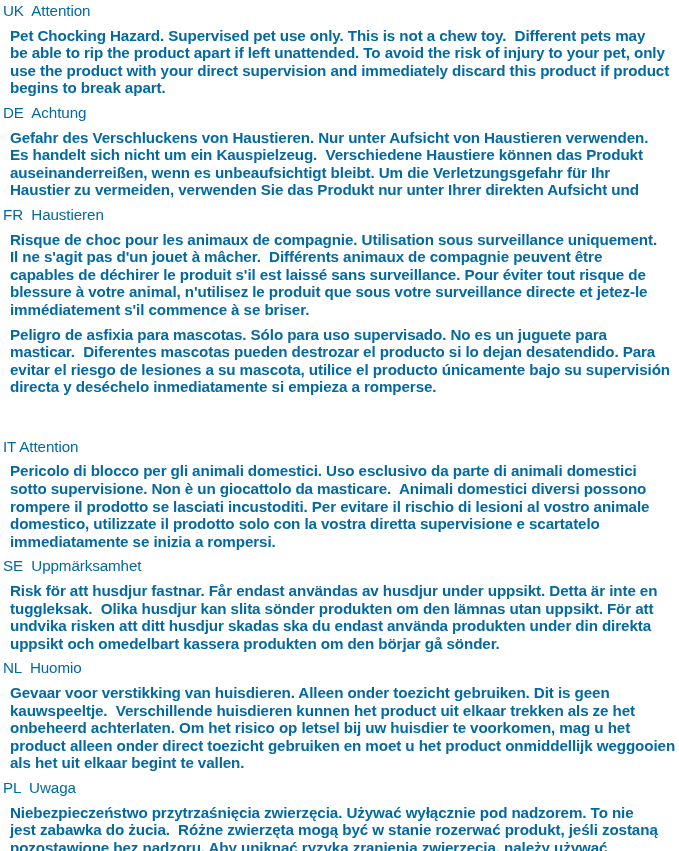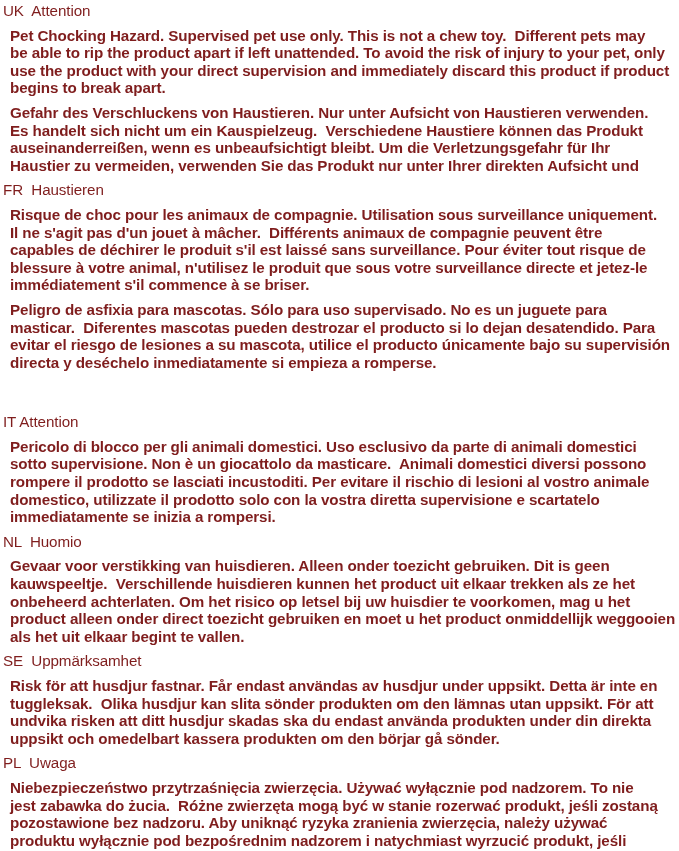--- a/index.html
+++ b/index.html
@@ -14,21 +14,21 @@
   }
   .doc {
     box-sizing: border-box;
     width: 679px;
     height: 851px;
     padding: 2px 4px 0 3px;
     font-family: "Liberation Sans", "DejaVu Sans", sans-serif;
     font-size: 15.2px;
     line-height: 17.6px;
     letter-spacing: -0.1px;
-    color: #7f1d1d;
+    color: #0369a1;
   }
   .warning-section {
     margin: 0 0 5px 0;
   }
   .warning-section.big-gap-before {
     margin-top: 42px;
   }
   .section-heading {
     margin: 0;
     font-size: 15.2px;
@@ -49,20 +49,21 @@
 
   <section class="warning-section">
     <h2 class="section-heading">UK  Attention</h2>
     <p class="section-body">Pet Chocking Hazard. Supervised pet use only. This is not a chew toy.  Different pets may
 be able to rip the product apart if left unattended. To avoid the risk of injury to your pet, only
 use the product with your direct supervision and immediately discard this product if product
 begins to break apart.</p>
   </section>
 
   <section class="warning-section">
+    <h2 class="section-heading">DE  Achtung</h2>
     <p class="section-body">Gefahr des Verschluckens von Haustieren. Nur unter Aufsicht von Haustieren verwenden.
 Es handelt sich nicht um ein Kauspielzeug.  Verschiedene Haustiere können das Produkt
 auseinanderreißen, wenn es unbeaufsichtigt bleibt. Um die Verletzungsgefahr für Ihr
 Haustier zu vermeiden, verwenden Sie das Produkt nur unter Ihrer direkten Aufsicht und</p>
   </section>
 
   <section class="warning-section">
     <h2 class="section-heading">FR  Haustieren</h2>
     <p class="section-body">Risque de choc pour les animaux de compagnie. Utilisation sous surveillance uniquement.
 Il ne s'agit pas d'un jouet à mâcher.  Différents animaux de compagnie peuvent être
@@ -81,34 +82,34 @@
   <section class="warning-section big-gap-before">
     <h2 class="section-heading">IT Attention</h2>
     <p class="section-body">Pericolo di blocco per gli animali domestici. Uso esclusivo da parte di animali domestici
 sotto supervisione. Non è un giocattolo da masticare.  Animali domestici diversi possono
 rompere il prodotto se lasciati incustoditi. Per evitare il rischio di lesioni al vostro animale
 domestico, utilizzate il prodotto solo con la vostra diretta supervisione e scartatelo
 immediatamente se inizia a rompersi.</p>
   </section>
 
   <section class="warning-section">
+    <h2 class="section-heading">SE  Uppmärksamhet</h2>
+    <p class="section-body">Risk för att husdjur fastnar. Får endast användas av husdjur under uppsikt. Detta är inte en
+tuggleksak.  Olika husdjur kan slita sönder produkten om den lämnas utan uppsikt. För att
+undvika risken att ditt husdjur skadas ska du endast använda produkten under din direkta
+uppsikt och omedelbart kassera produkten om den börjar gå sönder.</p>
+  </section>
+
+  <section class="warning-section">
     <h2 class="section-heading">NL  Huomio</h2>
     <p class="section-body">Gevaar voor verstikking van huisdieren. Alleen onder toezicht gebruiken. Dit is geen
 kauwspeeltje.  Verschillende huisdieren kunnen het product uit elkaar trekken als ze het
 onbeheerd achterlaten. Om het risico op letsel bij uw huisdier te voorkomen, mag u het
 product alleen onder direct toezicht gebruiken en moet u het product onmiddellijk weggooien
 als het uit elkaar begint te vallen.</p>
-  </section>
-
-  <section class="warning-section">
-    <h2 class="section-heading">SE  Uppmärksamhet</h2>
-    <p class="section-body">Risk för att husdjur fastnar. Får endast användas av husdjur under uppsikt. Detta är inte en
-tuggleksak.  Olika husdjur kan slita sönder produkten om den lämnas utan uppsikt. För att
-undvika risken att ditt husdjur skadas ska du endast använda produkten under din direkta
-uppsikt och omedelbart kassera produkten om den börjar gå sönder.</p>
   </section>
 
   <section class="warning-section">
     <h2 class="section-heading">PL  Uwaga</h2>
     <p class="section-body">Niebezpieczeństwo przytrzaśnięcia zwierzęcia. Używać wyłącznie pod nadzorem. To nie
 jest zabawka do żucia.  Różne zwierzęta mogą być w stanie rozerwać produkt, jeśli zostaną
 pozostawione bez nadzoru. Aby uniknąć ryzyka zranienia zwierzęcia, należy używać
 produktu wyłącznie pod bezpośrednim nadzorem i natychmiast wyrzucić produkt, jeśli
 zacznie się rozpadać.</p>
   </section>

